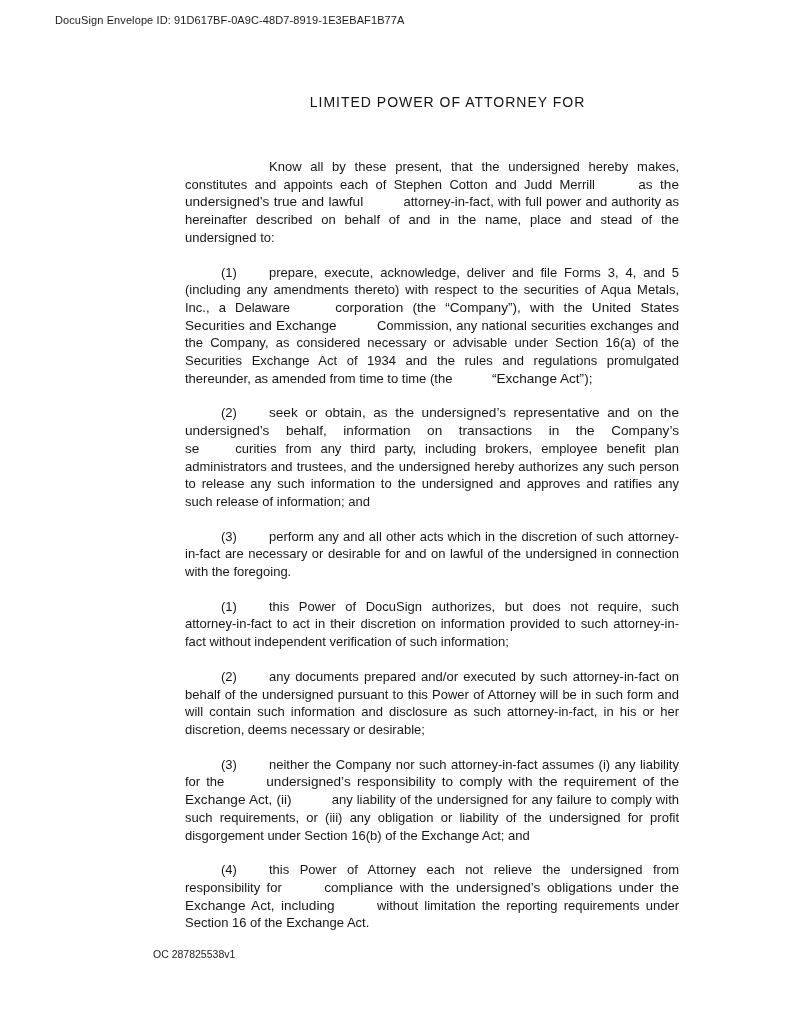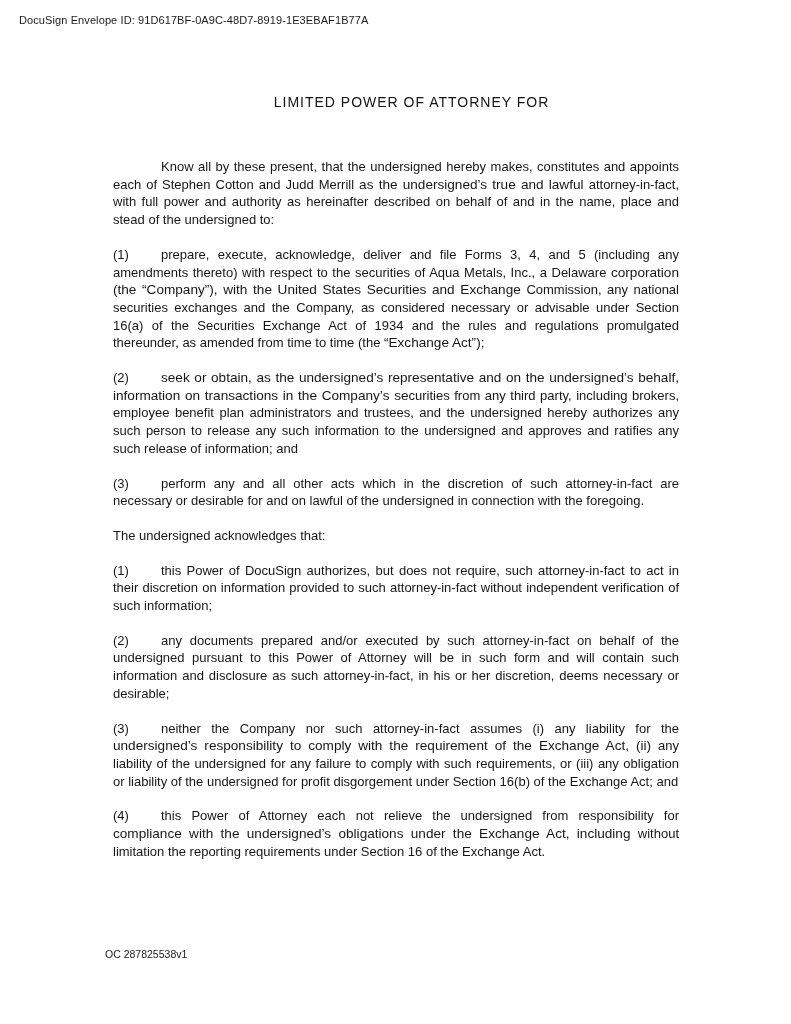--- a/index.html
+++ b/index.html
@@ -1,15 +1,15 @@
 <!DOCTYPE html>
 <html><head>
 <meta charset="utf-8">
 <style>
-  * { box-sizing: border-box; }
+  * { box-sizing: border-box; padding-left: 36px; }
   html, body { margin: 0; padding: 0; background: #ffffff; }
   .page {
     position: relative;
     width: 791px;
     height: 1024px;
     background: #ffffff;
     font-family: "Liberation Sans", "DejaVu Sans", sans-serif;
     color: #161616;
     overflow: hidden;
   }
@@ -46,21 +46,21 @@
   .para { margin: 0 0 17px 0; }
   .intro { text-indent: 48px; }
   .pnum { display: inline-block; width: 48px; }
   .serif {
     font-family: Liberation Sans, sans-serif;
     font-size: 13.6px;
   }
   .lead { text-align: left; }
   .footer {
     position: absolute;
-    left: 105px;
+    left: 117px;
     top: 948px;
     font-size: 10.5px;
     color: #1b1b1b;
     white-space: nowrap;
   }
 </style>
 </head>
 <body>
 
 <div class="page">
@@ -74,21 +74,20 @@
   <div class="content">
 
     <p class="para intro"><span>Know all by these present, that the undersigned hereby makes, constitutes and appoints each of Stephen Cotton and Judd Merrill </span><span class="serif">as the undersigned’s true and lawful </span><span>attorney-in-fact, with full power and authority as hereinafter described on behalf of and in the name, place and stead of the undersigned to:</span></p>
 
     <p class="para"><span class="pnum">(1)</span><span>prepare, execute, acknowledge, deliver and file Forms 3, 4, and 5 (including any amendments thereto) with respect to the securities of Aqua Metals, Inc., a Delaware </span><span class="serif">corporation (the “Company”), with the United States Securities and Exchange </span><span>Commission, any national securities exchanges and the Company, as considered necessary or advisable under Section 16(a) of the Securities Exchange Act of 1934 and the rules and regulations promulgated thereunder, as amended from time to time (the </span><span class="serif">“Exchange Act”);</span></p>
 
     <p class="para"><span class="pnum">(2)</span><span class="serif">seek or obtain, as the undersigned’s representative and on the undersigned’s behalf, information on transactions in the Company’s se</span><span>curities from any third party, including brokers, employee benefit plan administrators and trustees, and the undersigned hereby authorizes any such person to release any such information to the undersigned and approves and ratifies any such release of information; and</span></p>
 
     <p class="para"><span class="pnum">(3)</span><span>perform any and all other acts which in the discretion of such attorney-in-fact are necessary or desirable for and on lawful of the undersigned in connection with the foregoing.</span></p>
 
-    <p class="para lead">The undersigned acknowledges that:</p>
 
     <p class="para"><span class="pnum">(1)</span><span>this Power of DocuSign authorizes, but does not require, such attorney-in-fact to act in their discretion on information provided to such attorney-in-fact without independent verification of such information;</span></p>
 
     <p class="para"><span class="pnum">(2)</span><span>any documents prepared and/or executed by such attorney-in-fact on behalf of the undersigned pursuant to this Power of Attorney will be in such form and will contain such information and disclosure as such attorney-in-fact, in his or her discretion, deems necessary or desirable;</span></p>
 
     <p class="para"><span class="pnum">(3)</span><span>neither the Company nor such attorney-in-fact assumes (i) any liability for the </span><span class="serif">undersigned’s responsibility to comply with the requirement of the Exchange Act, (ii) </span><span>any liability of the undersigned for any failure to comply with such requirements, or (iii) any obligation or liability of the undersigned for profit disgorgement under Section 16(b) of the Exchange Act; and</span></p>
 
     <p class="para"><span class="pnum">(4)</span><span>this Power of Attorney each not relieve the undersigned from responsibility for </span><span class="serif">compliance with the undersigned’s obligations under the Exchange Act, including </span><span>without limitation the reporting requirements under Section 16 of the Exchange Act.</span></p>
 
   </div>

